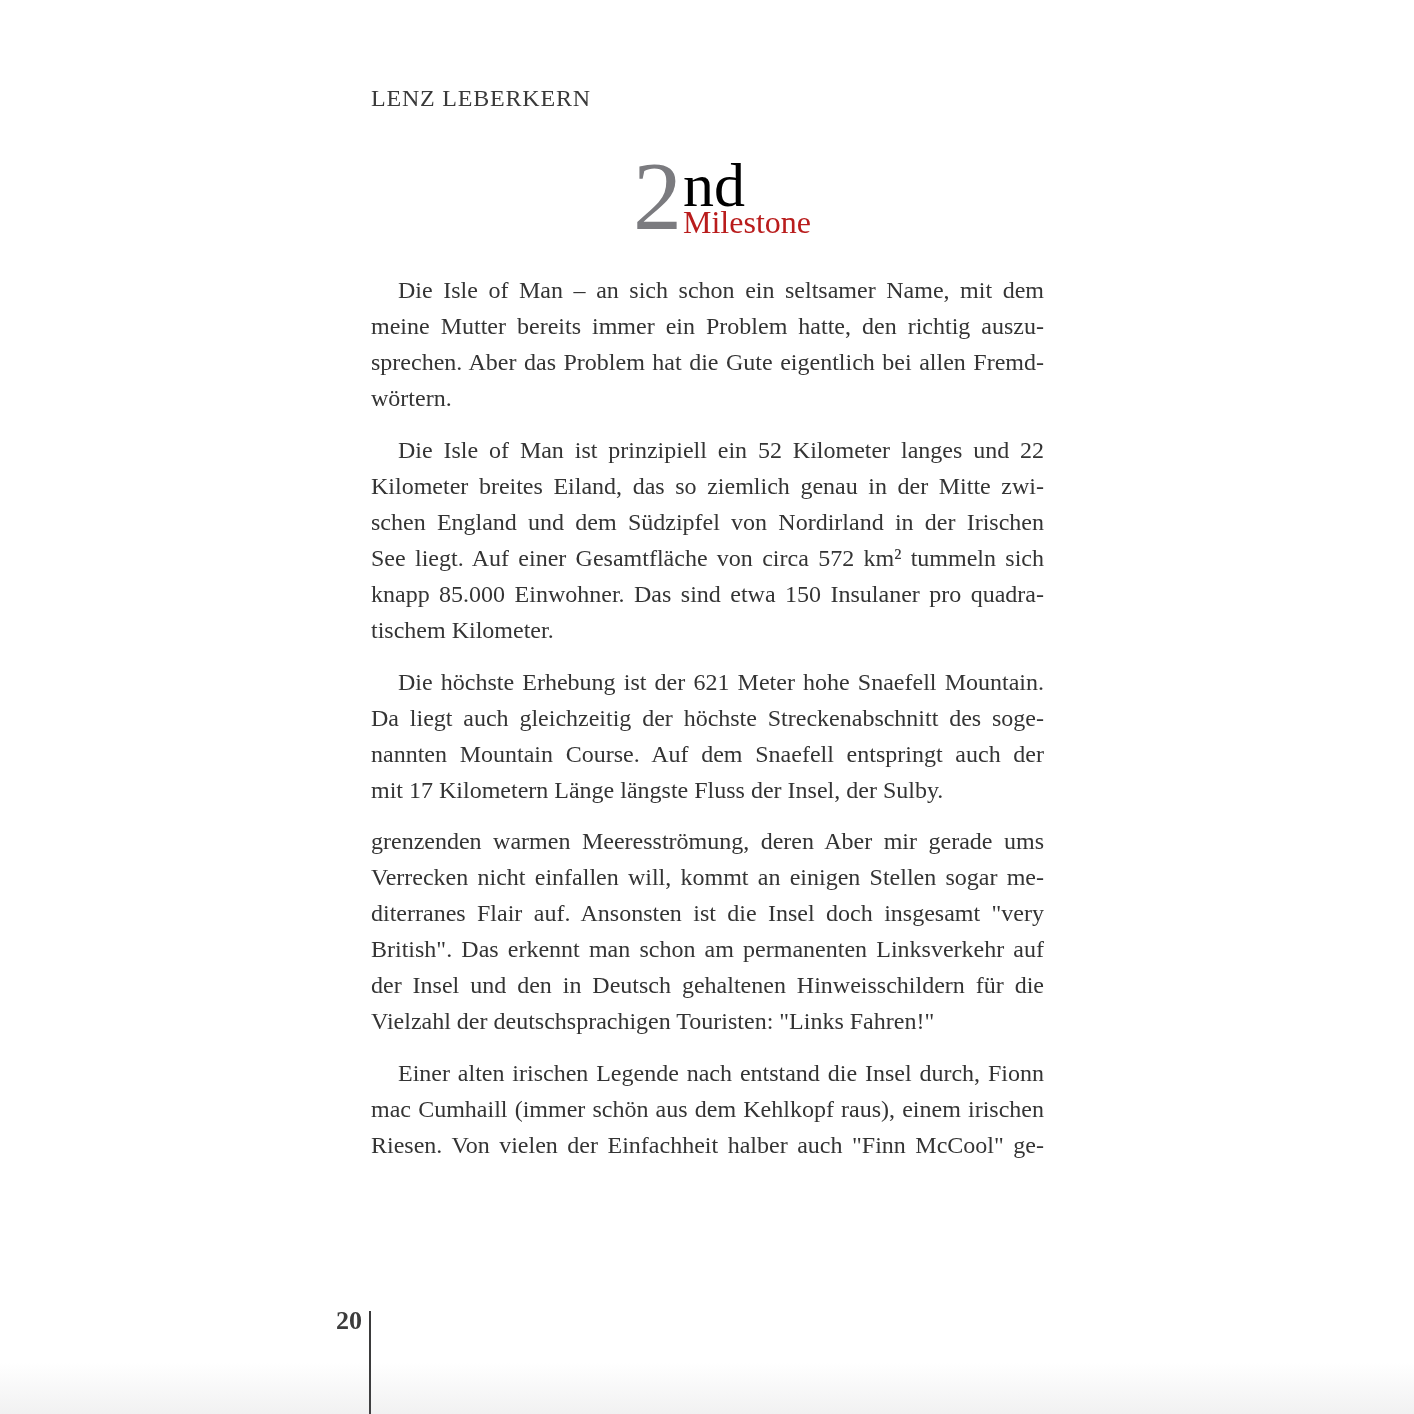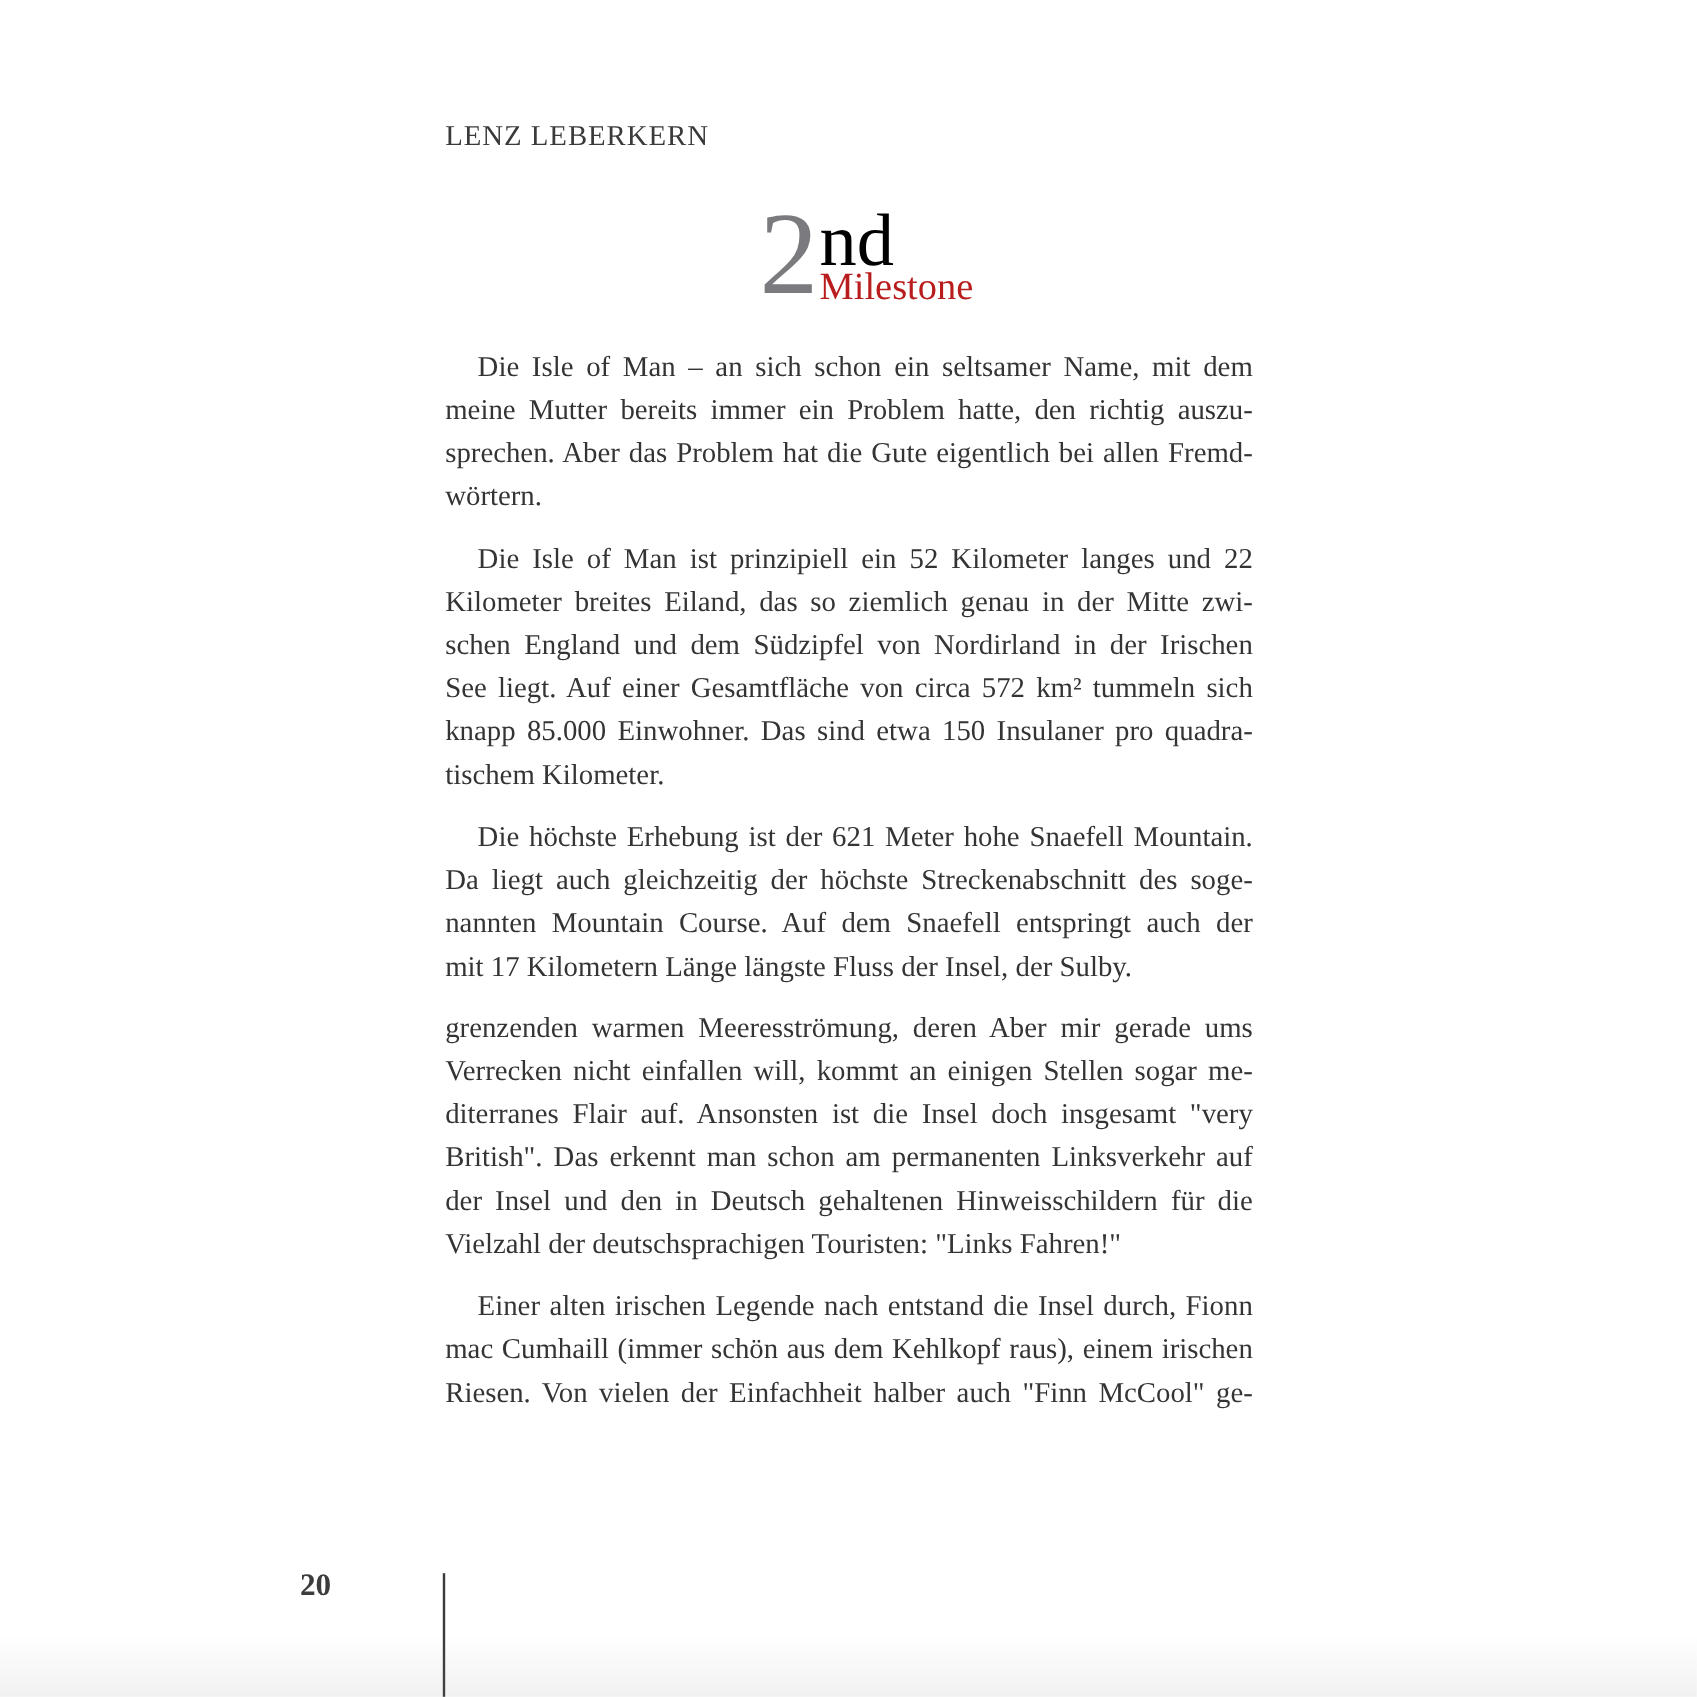--- a/index.html
+++ b/index.html
@@ -16,21 +16,21 @@
     color: #343434;
   }
   .page {
     position: absolute;
     inset: 0;
     background: #ffffff;
   }
   .content {
     position: absolute;
     left: 371px;
-    top: 16px;
+    top: 0;
     width: 673px;
   }
   .running-header {
     margin-top: 84px;
     font-size: 24px;
     line-height: 28px;
     letter-spacing: 0.8px;
     color: #3a3a3a;
   }
   .chapter-heading {
@@ -94,21 +94,21 @@
   }
   .line.first {
     text-indent: 27px;
     margin-top: 16px;
   }
   .page-number {
     position: absolute;
     left: 250px;
     top: 1306px;
     width: 112px;
-    text-align: left;
+    text-align: right;
     font-size: 26px;
     font-weight: 600;
     color: #3c3c3c;
   }
   .footer-rule {
     position: absolute;
     left: 369px;
     top: 1311px;
     width: 2px;
     height: 103px;

